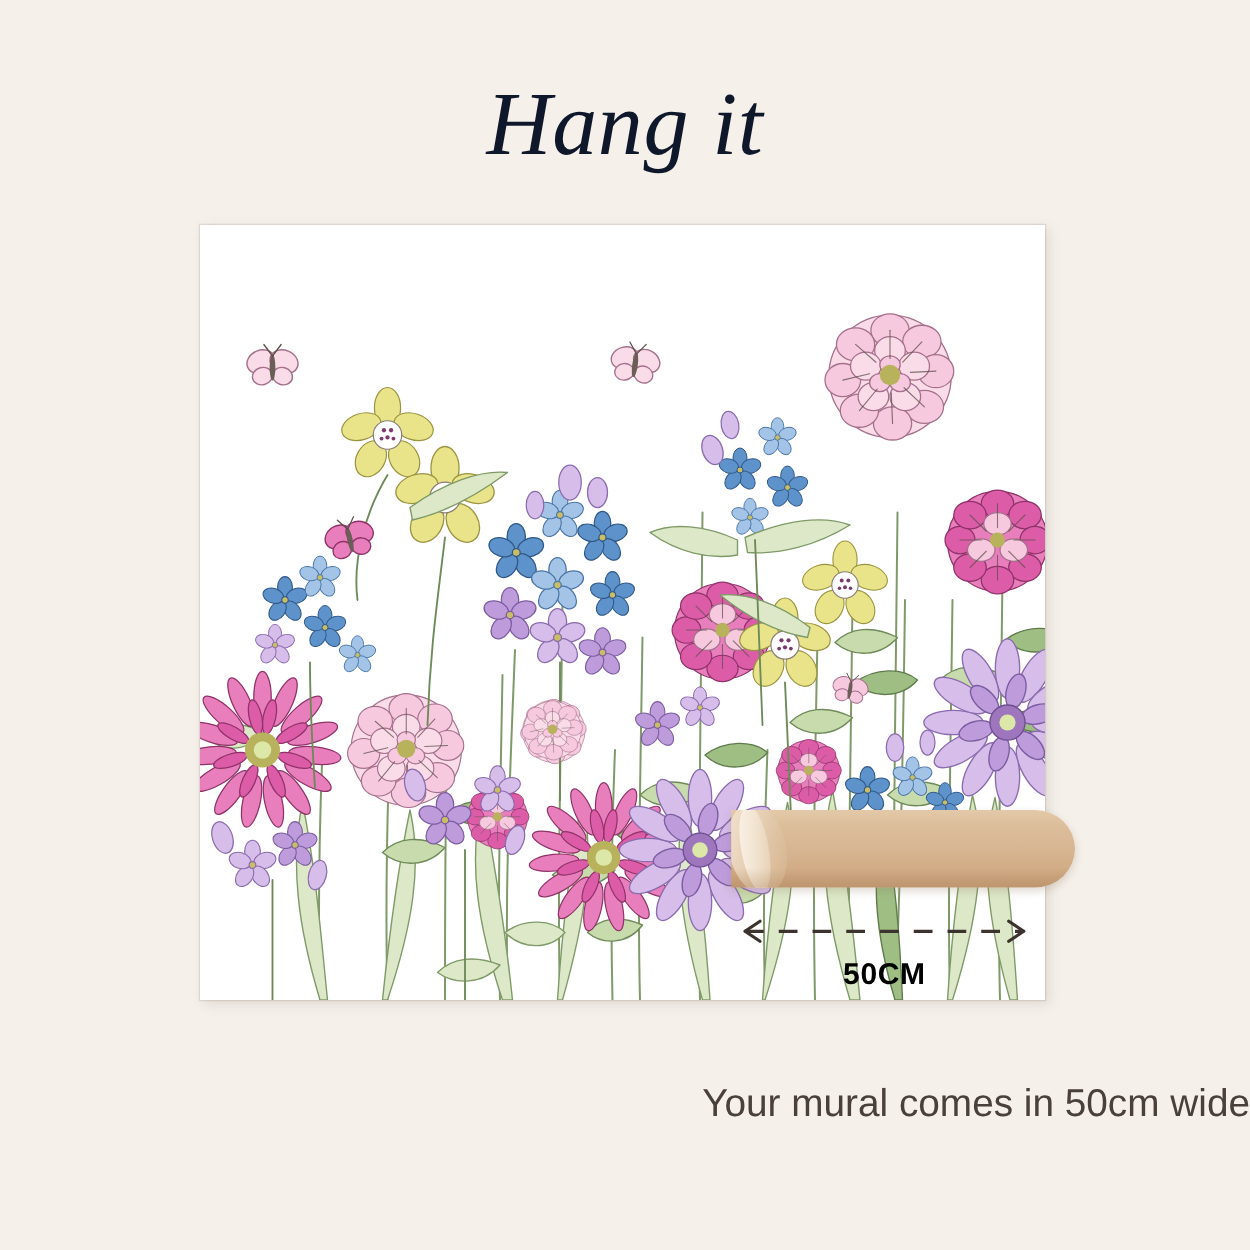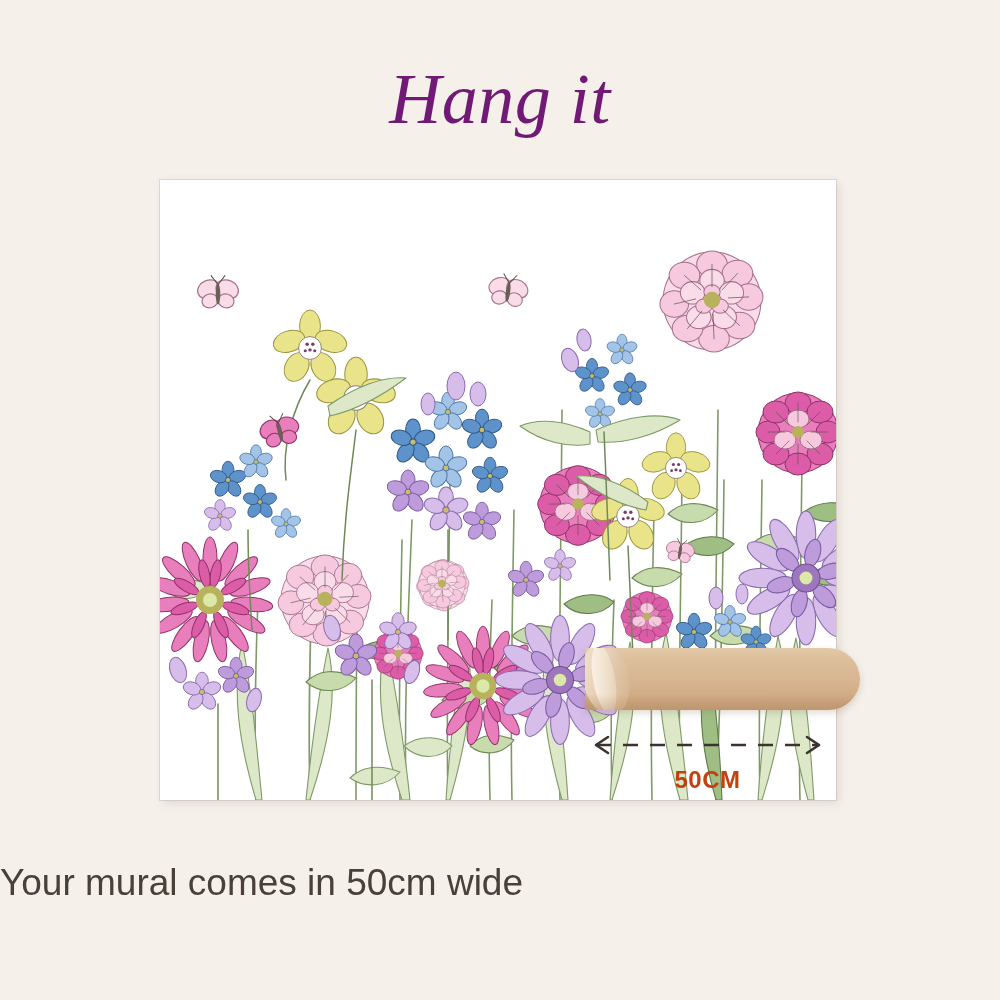--- a/index.html
+++ b/index.html
@@ -11,21 +11,21 @@
     position:relative;
   }
   #page{ position:relative; width:1000px; height:1000px; background:#F5F0EA; }
 
   .title{
     position:absolute; left:0; top:58px; width:1000px;
     text-align:center;
     font-family:"Liberation Serif", serif;
     font-style:italic;
     font-size:72px;
-    color:#701a75;
+    color:#0f172a;
     letter-spacing:0.5px;
   }
 
   
   .mural-wrap{
     position:absolute; left:160px; top:180px; width:676px; height:620px;
     background:#FFFFFF;
     box-shadow: 3px 3px 9px rgba(120,105,95,0.17), 0 0 0 1px rgba(210,198,188,0.55);
     overflow:hidden;
   }
@@ -57,28 +57,28 @@
   }
 
   
   .measure{
     position:absolute; left:580px; top:732px; width:255px; height:26px;
   }
   .measure svg{ display:block; }
   .measure-label{
     position:absolute; left:580px; top:766px; width:255px;
     text-align:center;
-    font-size:24px; font-weight:bold; color:#c2410c;
+    font-size:24px; font-weight:bold; color:#000000;
     letter-spacing:0.5px;
   }
 
   
   .caption{
-    position:absolute; left:0; top:862px; width:1000px; text-align:left;
-    color:#4A403A; font-size:37px; line-height:41px; font-weight:400;
+    position:absolute; left:0; top:862px; width:1000px; text-align:right;
+    color:#4A403A; font-size:31px; line-height:41px; font-weight:400;
   }
   .caption .l2{ display:block; }
   .caption b{ font-weight:bold; color:#3A312C; }
 </style>
 </head>
 <body>
 
 <div id="page">
 
   <div class="title">Hang it</div>

